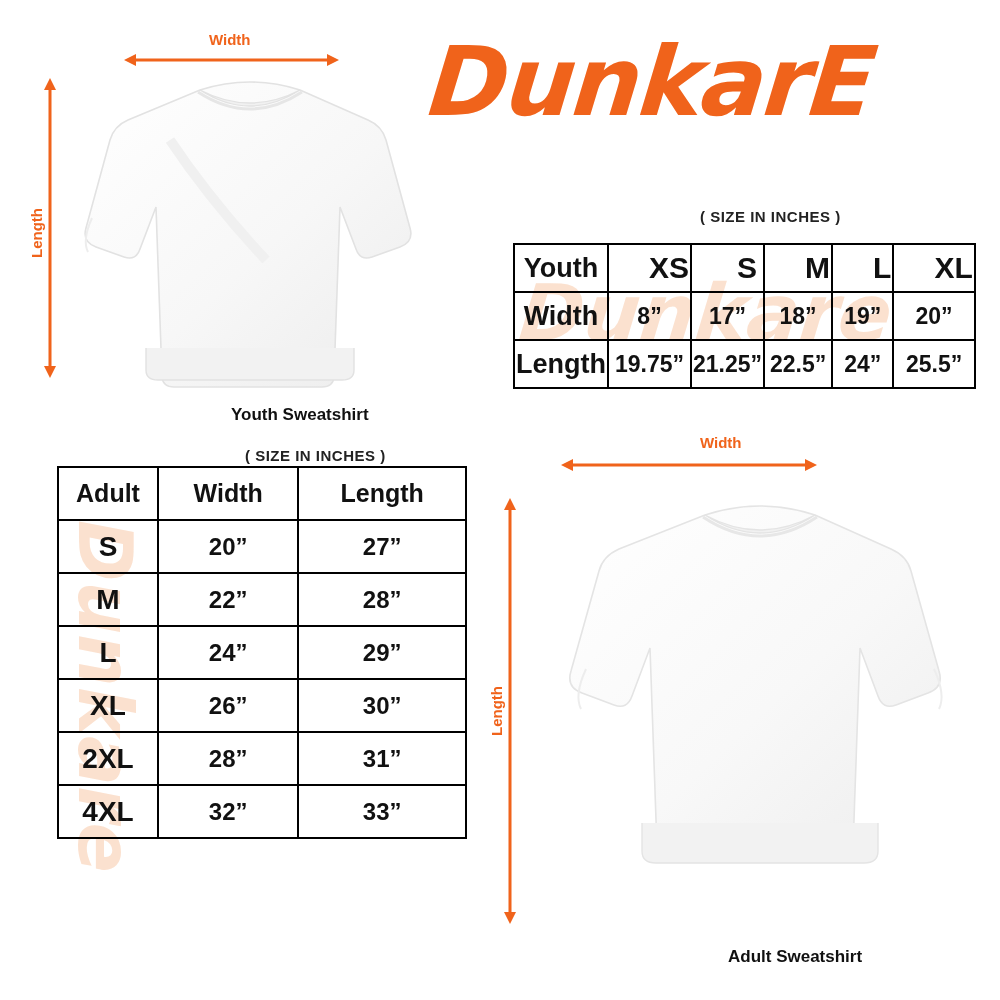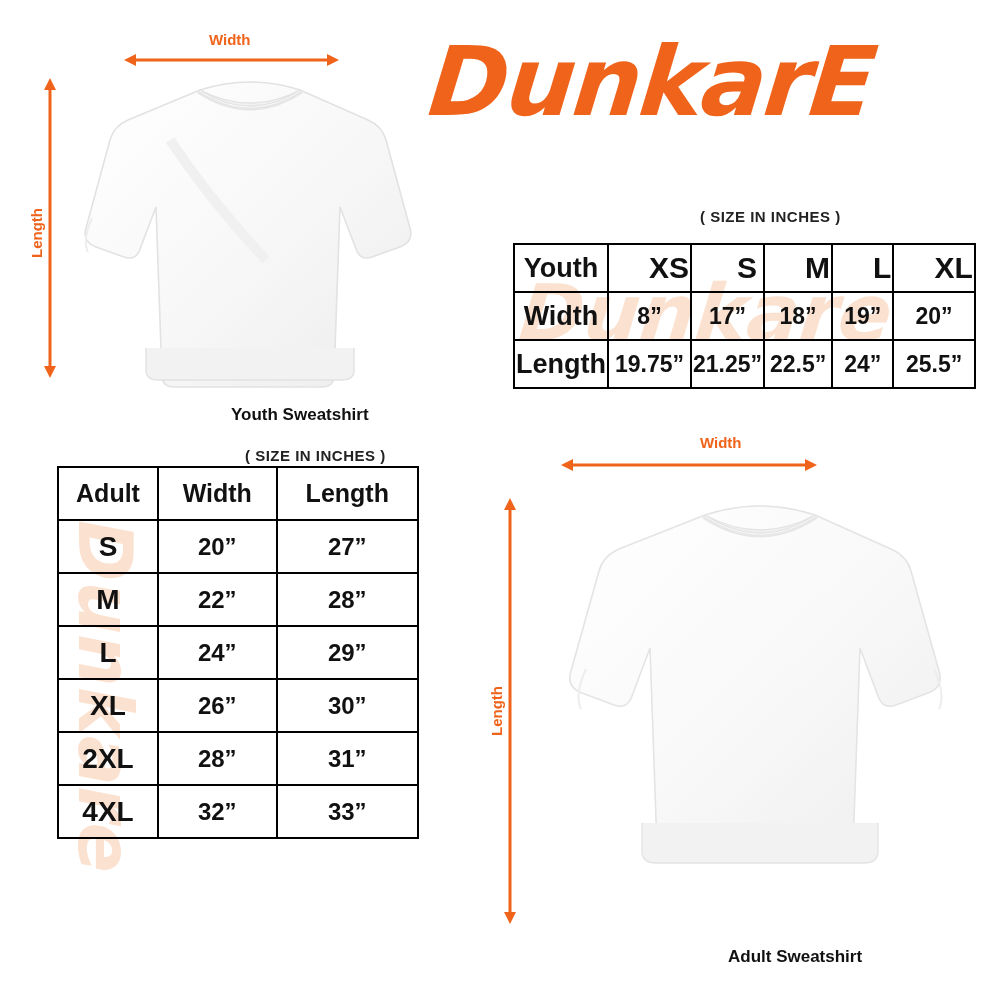--- a/index.html
+++ b/index.html
@@ -102,21 +102,21 @@
   }
   #youth-table td.sizehead {
     font-size: 30px;
     padding-left: 40px;
   }
 
   
   #adult-table {
     left: 57px;
     top: 466px;
-    width: 362px;
+    width: 410px;
   }
   #adult-table td {
     height: 49px;
     font-size: 24px;
   }
   #adult-table td.colhead {
     font-size: 25px;
   }
   #adult-table td.sizecell {
     font-size: 28px;

